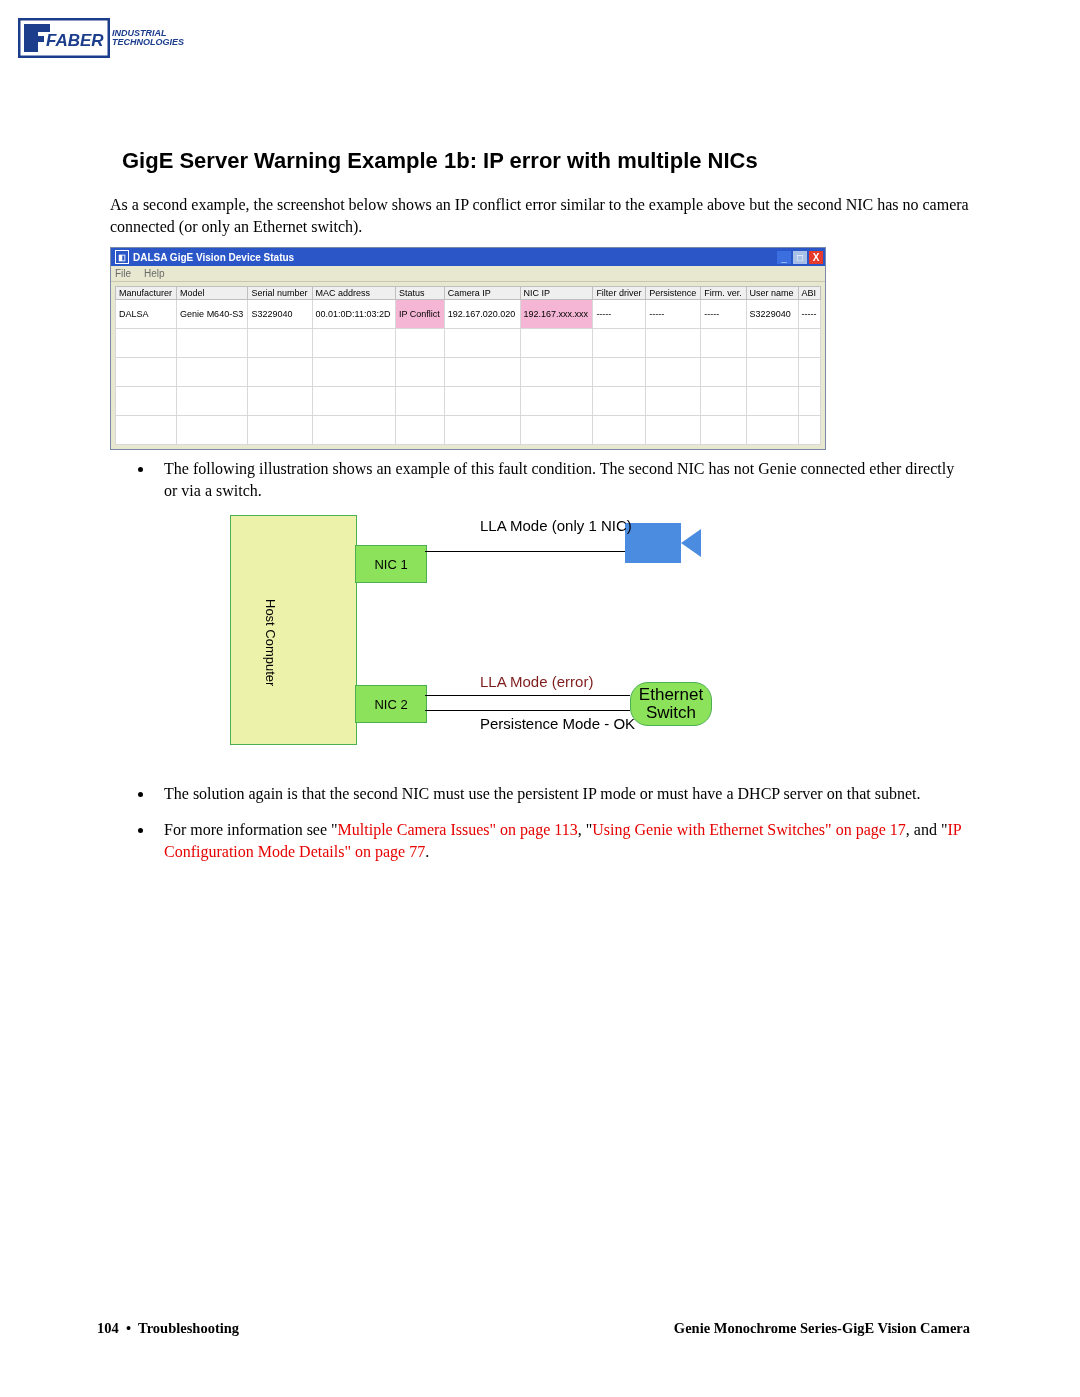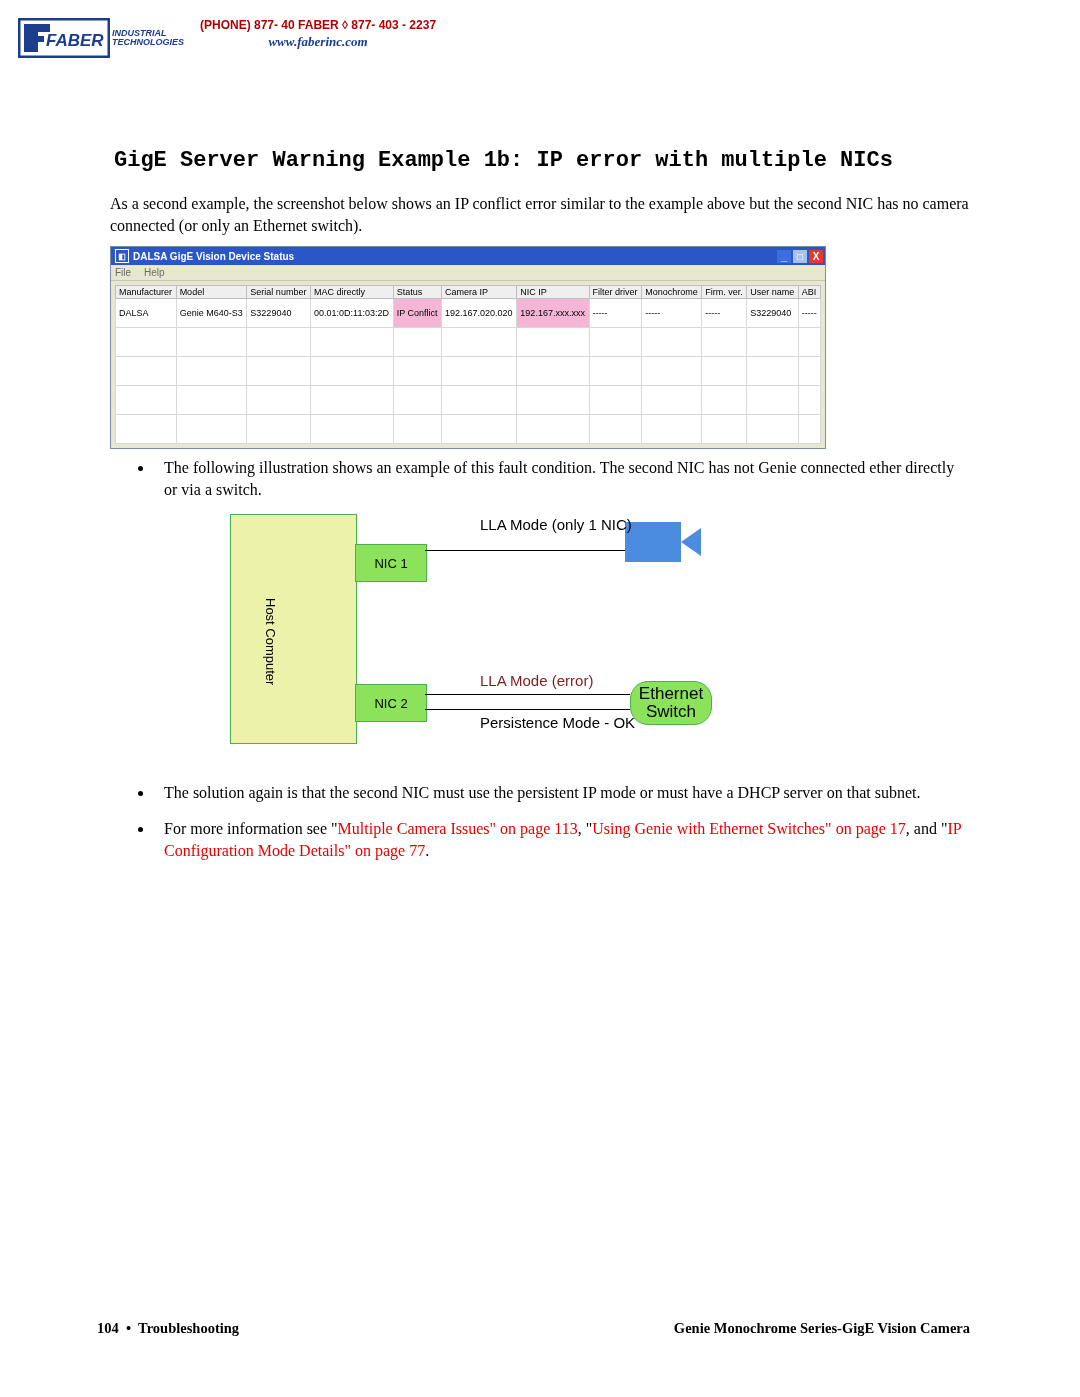--- a/index.html
+++ b/index.html
@@ -6,21 +6,21 @@
   .page { width:1080px; min-height:1397px; position:relative; }
   .header { padding:18px 0 0 18px; display:flex; align-items:flex-start; }
   .logo-box { display:flex; align-items:center; }
   .logo-svg { display:block; }
   .logo-sub { font-family: Arial, sans-serif; font-size:9px; font-weight:bold; font-style:italic; color:#1b3d8c; line-height:1.05; margin-left:2px; }
   .header-text { margin-left:16px; }
   .phone { font-family: Arial, sans-serif; font-size:12px; font-weight:bold; color:#b00000; }
   .phone .diamond { color:#b00000; }
   .website { font-family: "Times New Roman", serif; font-size:13px; font-style:italic; font-weight:bold; color:#1b3d8c; text-align:center; margin-top:2px; }
   .content { padding: 90px 110px 0 110px; }
-  h2 { font-family: Liberation Mono, monospace; font-size:22px; font-weight:bold; margin:0 0 20px 4px; }
+  h2 { font-family: Liberation Sans, sans-serif; font-size:22px; font-weight:bold; margin:0 0 20px 12px; }
   p.lead { margin:0 0 10px 0; line-height:1.35; }
   ul.bullets { margin:8px 0 0 0; padding-left:44px; }
   ul.bullets li { margin-bottom:14px; line-height:1.35; padding-left:10px; }
   .redtext { color:#e60000; }
   
   .win { width:714px; margin:4px 0 6px 0; border:1px solid #7b8aa8; font-family: Tahoma, Arial, sans-serif; }
   .titlebar { background: linear-gradient(#2a56c8, #2a56c8); color:#fff; font-size:10px; font-weight:bold; padding:2px 2px 2px 4px; display:flex; align-items:center; justify-content:space-between; }
   .titlebar-left { display:flex; align-items:center; gap:4px; }
   .title-icon { width:12px; height:12px; background:#2a56c8; border:1px solid #fff; display:flex; align-items:center; justify-content:center; font-size:8px; }
   .win-btns { display:flex; gap:2px; }
@@ -68,28 +68,20 @@
       <rect x="6" y="6" width="14" height="28" fill="#1b3d8c"></rect>
       <rect x="6" y="6" width="26" height="8" fill="#1b3d8c"></rect>
       <rect x="6" y="18" width="20" height="6" fill="#1b3d8c"></rect>
       <text x="28" y="28" font-family="Arial" font-size="17" font-weight="bold" font-style="italic" fill="#1b3d8c">FABER</text>
     </svg>
     <div class="logo-sub">
       <div>INDUSTRIAL</div>
       <div>TECHNOLOGIES</div>
     </div>
   </div>
-  <div class="header-text">
-    <div class="phone">
-      <span>(PHONE) 877- 40 FABER</span>
-      <span class="diamond"> ◊ </span>
-      <span>877- 403 - 2237</span>
-    </div>
-    <div class="website">www.faberinc.com</div>
-  </div>
 </div>
 
 <div class="content">
   <h2>GigE Server Warning Example 1b: IP error with multiple NICs</h2>
   <p class="lead">As a second example, the screenshot below shows an IP conflict error similar to the example above but the second NIC has no camera connected (or only an Ethernet switch).</p>
 
   <div class="win">
     <div class="titlebar">
       <div class="titlebar-left">
         <span class="title-icon">◧</span>
@@ -105,26 +97,26 @@
       <span>File</span>
       <span>Help</span>
     </div>
     <div class="win-body">
       <table class="grid">
         <tbody>
               <tr>
           <th>Manufacturer</th>
           <th>Model</th>
           <th>Serial number</th>
-          <th>MAC directly</th>
+          <th>MAC address</th>
           <th>Status</th>
           <th>Camera IP</th>
           <th>NIC IP</th>
           <th>Filter driver</th>
-          <th>Monochrome</th>
+          <th>Persistence</th>
           <th>Firm. ver.</th>
           <th>User name</th>
           <th>ABI</th>
         </tr>
         <tr>
           <td>DALSA</td>
           <td>Genie M640-S3</td>
           <td>S3229040</td>
           <td>00.01:0D:11:03:2D</td>
           <td class="hl-status">IP Conflict</td>

